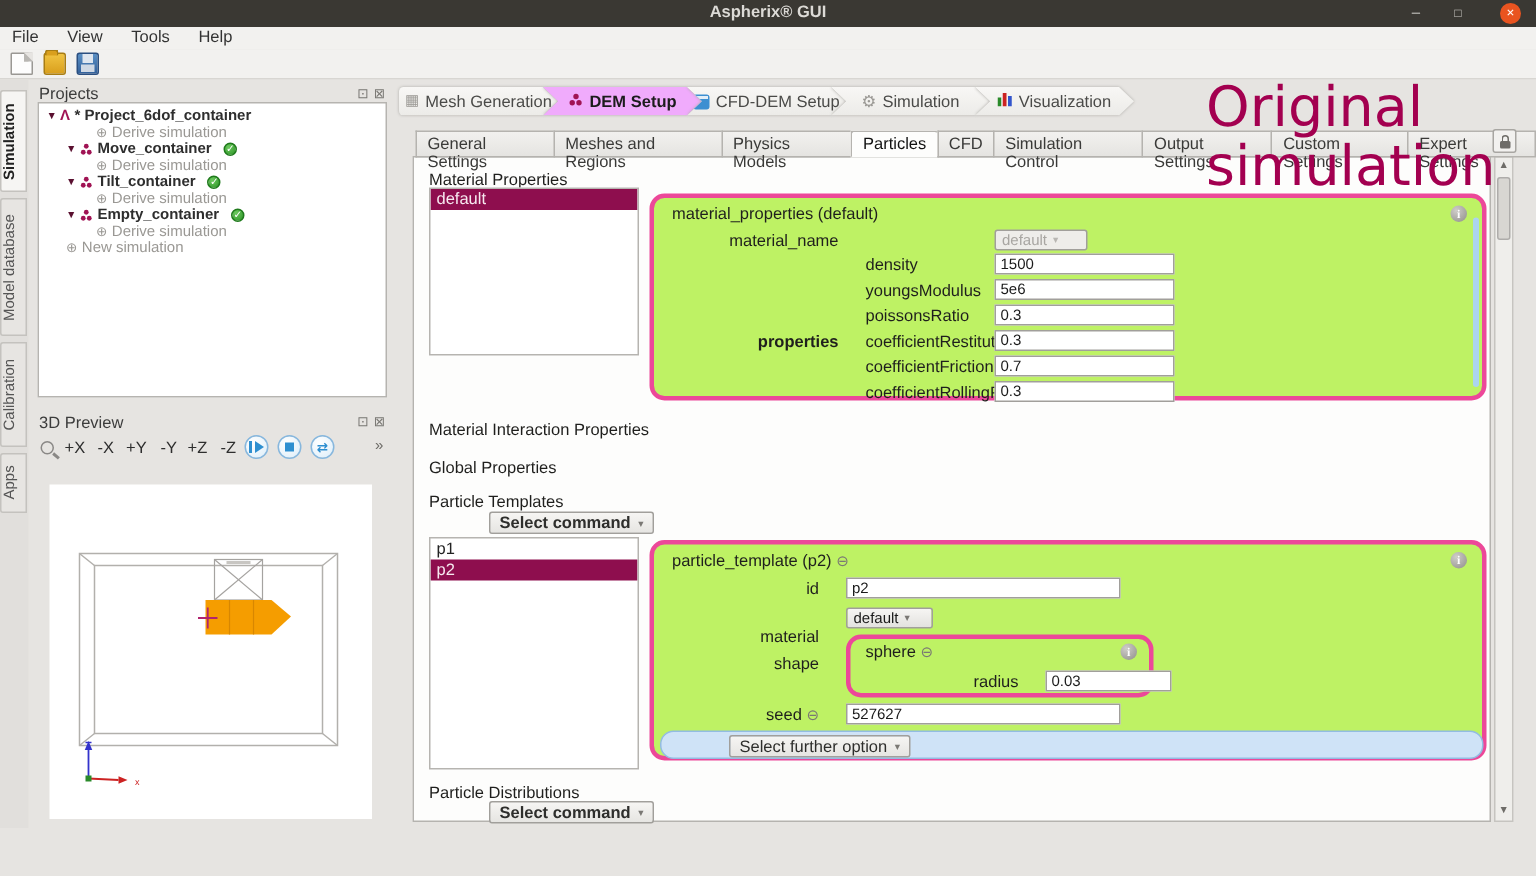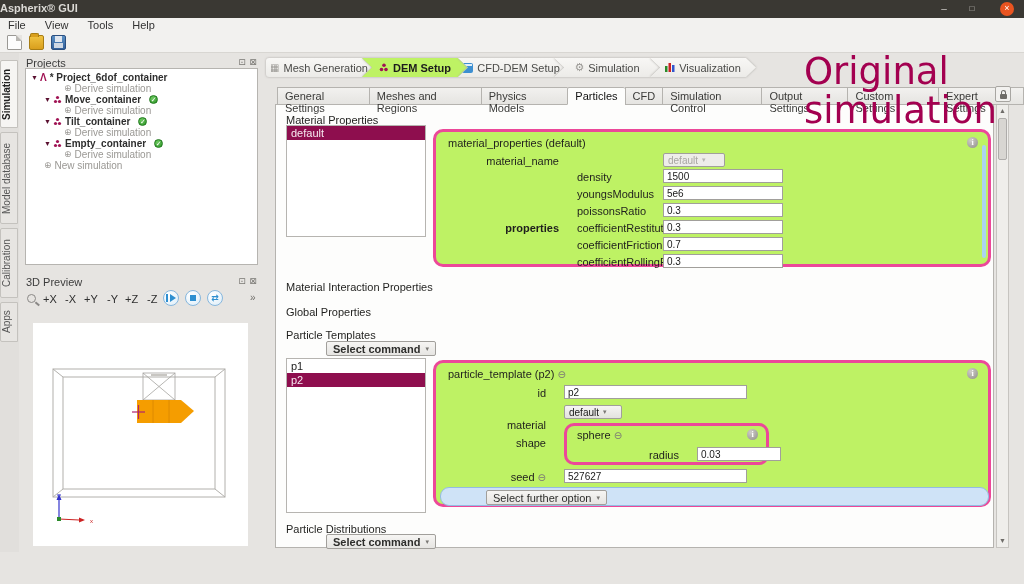--- a/index.html
+++ b/index.html
@@ -2,21 +2,21 @@
 <html><head>
 <meta charset="utf-8">
 <style>
   * { margin:0; padding:0; box-sizing:border-box; }
   html,body { width:1024px; height:584px; overflow:hidden; }
   body { font-family:"Liberation Sans","DejaVu Sans",sans-serif; font-size:11px; color:#222; }
   .screen { position:absolute; top:0; left:0; width:1024px; height:584px; background:#e6e4e1; }
 
   
   .titlebar { position:absolute; top:0; left:0; width:1024px; height:18px; background:#3a3833; color:#dcdad6; }
-  .titlebar .title { position:absolute; left:0; right:0; top:2px; font-weight:bold; font-size:11px; }
+  .titlebar .title { position:absolute; left:0; right:0; top:2px; text-align:center; font-weight:bold; font-size:11px; }
   .win-btn { position:absolute; top:1px; width:16px; height:16px; text-align:center; line-height:16px; color:#c9c7c3; font-size:10px; cursor:default; }
   .win-min { right:72px; }
   .win-max { right:44px; font-size:8px; }
   .win-close { right:10px; width:14px; height:14px; top:2px; background:#e95420; border-radius:50%; color:#fff; line-height:13px; font-size:9px; }
 
   
   .menubar { position:absolute; top:18px; left:0; width:1024px; height:15px; background:#f2f1ef; }
   .menu-item { display:inline-block; padding:1px 8px; font-size:11px; color:#333; }
   .toolbar { position:absolute; top:33px; left:0; width:1024px; height:20px; background:#f2f1ef; border-bottom:1px solid #d8d6d2; }
   .tool-ic { position:absolute; top:2px; width:15px; height:15px; }
@@ -65,21 +65,21 @@
   .canvas3d { position:absolute; left:33px; top:323px; width:215px; height:223px; background:#fff; }
   .splitter-tri { position:absolute; left:136px; top:550px; font-size:8px; color:#5d3a2e; }
 
   
   .wf-row { position:absolute; left:266px; top:58px; height:19px; display:flex; }
   .wf-wrap { filter:drop-shadow(0 0 1px #adaba7); margin-left:-10px; }
   .wf-wrap:first-child { margin-left:0; }
   .wf-step { width:106px; height:19px; background:linear-gradient(#f8f7f5,#ecebe8); display:flex; align-items:center; justify-content:center; gap:4px; font-size:11px; color:#4a4a48;
     clip-path:polygon(0 0, calc(100% - 10px) 0, 100% 50%, calc(100% - 10px) 100%, 0 100%, 10px 50%); }
   .wf-wrap:first-child .wf-step { clip-path:polygon(0 0, calc(100% - 10px) 0, 100% 50%, calc(100% - 10px) 100%, 0 100%); border-radius:3px 0 0 3px; }
-  .wf-step.active { background:#bef264; color:#1c1c1c; font-weight:bold; }
+  .wf-step.active { background:#f0abfc; color:#1c1c1c; font-weight:bold; }
   .wf-ic-mesh { color:#9a9894; font-size:10px; }
   .wf-ic-gear { color:#9a9894; font-size:11px; }
   .wf-ic-cfd { width:11px; height:10px; background:#3d8fd1; border-radius:2px; position:relative; }
   .wf-ic-cfd::before { content:""; position:absolute; left:1px; top:1px; width:9px; height:2px; background:#fff; opacity:.85; }
 
   
   .tabs-row { position:absolute; left:277px; top:87px; height:18px; display:flex; z-index:2; }
   .tab { padding:2px 7px 0 7px; font-size:11px; color:#3a3a38; background:linear-gradient(#f2f1ef,#e5e4e1); border:1px solid #b5b3af; border-right:none; height:18px; }
   .tab:last-child { border-right:1px solid #b5b3af; }
   .tab.active { background:#fdfdfc; font-weight:normal; color:#111; border-bottom:1px solid #fdfdfc; border-radius:2px 2px 0 0; }

